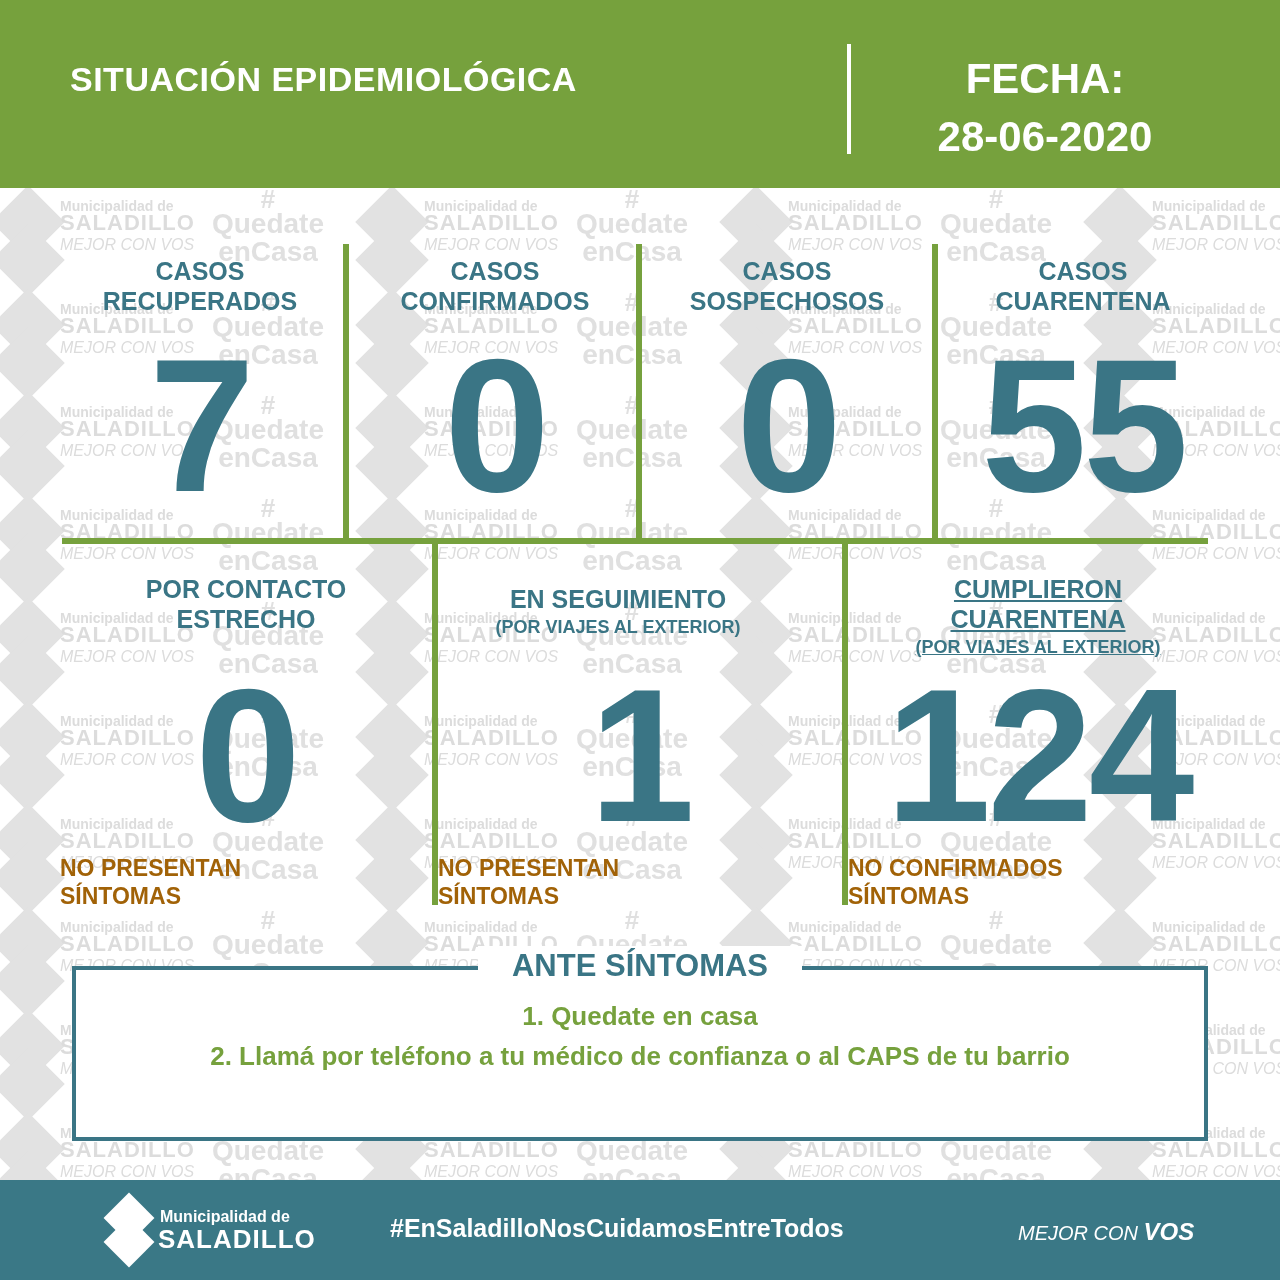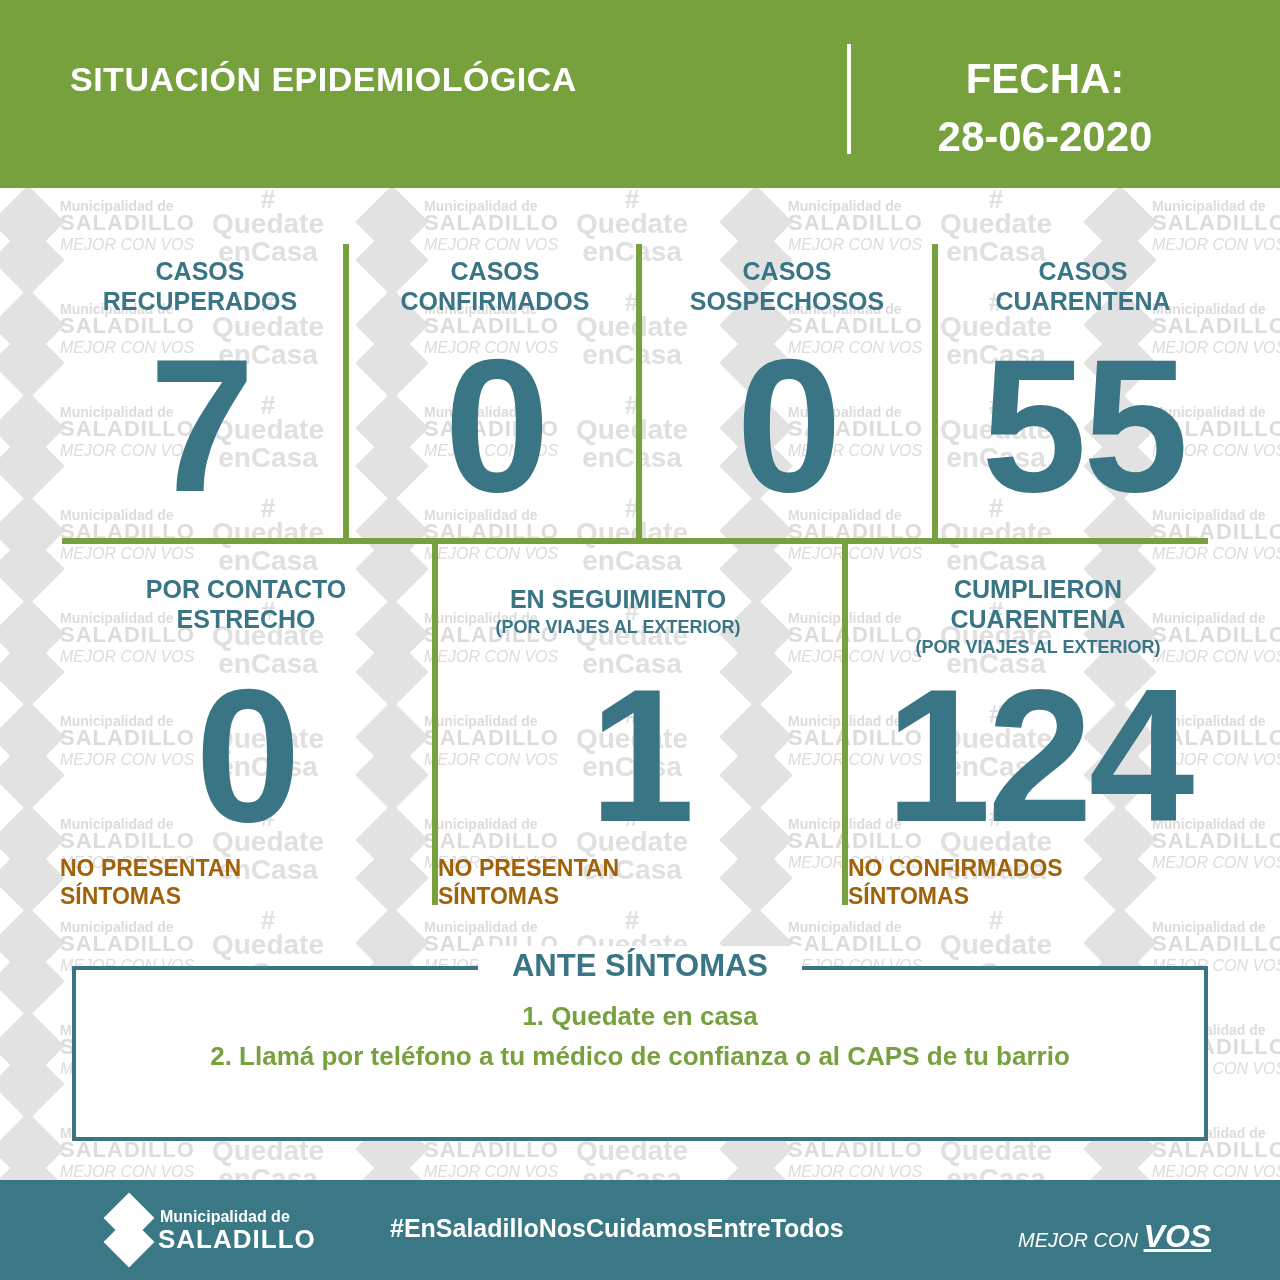--- a/index.html
+++ b/index.html
@@ -34,21 +34,21 @@
   .box-items { position:absolute; left:72px; top:996px; width:1136px; text-align:center; color:#76a13d; font-weight:700; font-size:26px; line-height:40px; }
 
   .footer { position:absolute; left:0; top:1180px; width:1280px; height:100px; background:#3a7886; color:#fff; }
   .f-logo { position:absolute; left:104px; top:16px; width:50px; height:66px; }
   .f-logo .d1 { position:absolute; left:7px; top:4px; width:36px; height:36px; background:#fff; transform:rotate(45deg); }
   .f-logo .d2 { position:absolute; left:7px; top:28px; width:36px; height:36px; background:#fff; transform:rotate(45deg); }
   .f-muni { position:absolute; left:160px; top:28px; font-size:16px; font-weight:700; }
   .f-sal { position:absolute; left:158px; top:44px; font-size:26px; font-weight:700; letter-spacing:1px; }
   .f-hash { position:absolute; left:390px; top:34px; font-size:25px; font-weight:700; }
   .f-mejor { position:absolute; left:1018px; top:38px; font-size:20px; font-style:italic; }
-  .f-mejor b { font-size:32px;text-decoration:underline; }
+  .f-mejor b { font-size:24px; }
 </style>
 </head>
 <body>
 
 <div class="header">
   <div class="h-title">
     <div>SITUACIÓN EPIDEMIOLÓGICA</div>
   </div>
   <div class="h-div"></div>
   <div class="h-date">
@@ -474,21 +474,21 @@
 <div class="lbl lbl-top" style="left:438px;width:360px;top:548px;margin-top:36px;">
   <div>EN SEGUIMIENTO</div>
   <div class="sub">(POR VIAJES AL EXTERIOR)</div>
 </div>
 <div class="big" style="left:438px;width:404px;top:660px;">1</div>
 <div class="nos" style="left:438px;width:404px;top:854px;">
   <div>NO PRESENTAN</div>
   <div>SÍNTOMAS</div>
 </div>
 
-<div class="lbl lbl-top" style="left:848px;width:380px;top:574px;">
+<div class="lbl lbl-top" style="left:848px;width:380px;top:574px;text-decoration:underline;">
   <div>CUMPLIERON</div>
   <div>CUARENTENA</div>
   <div class="sub">(POR VIAJES AL EXTERIOR)</div>
 </div>
 <div class="big" style="left:848px;width:380px;top:660px;">124</div>
 <div class="nos" style="left:848px;width:380px;top:854px;">
   <div>NO CONFIRMADOS</div>
   <div>SÍNTOMAS</div>
 </div>
 

